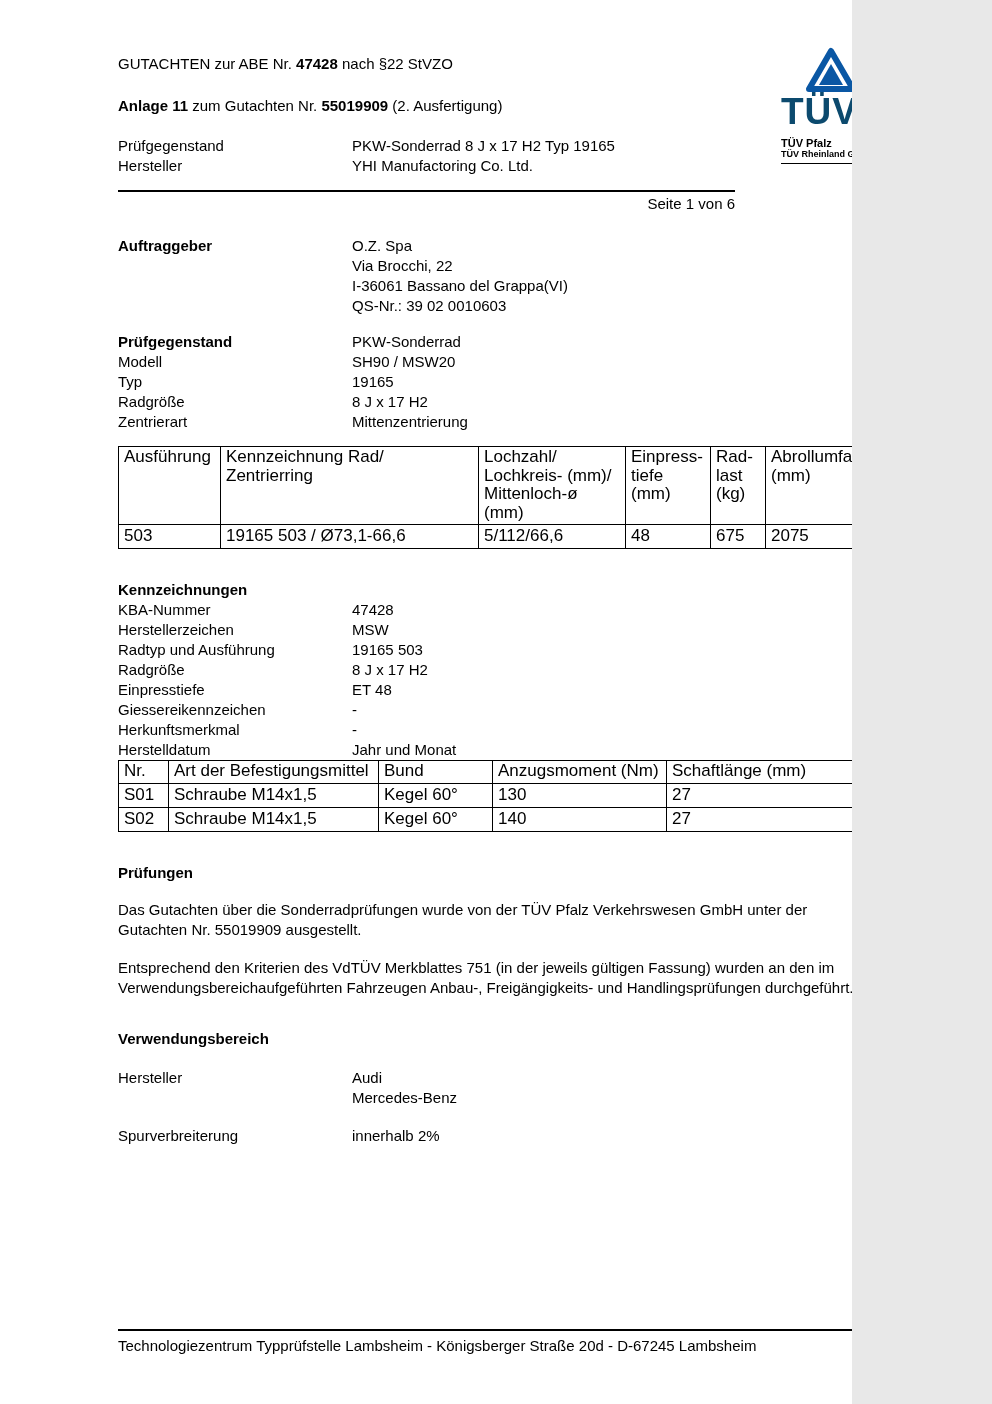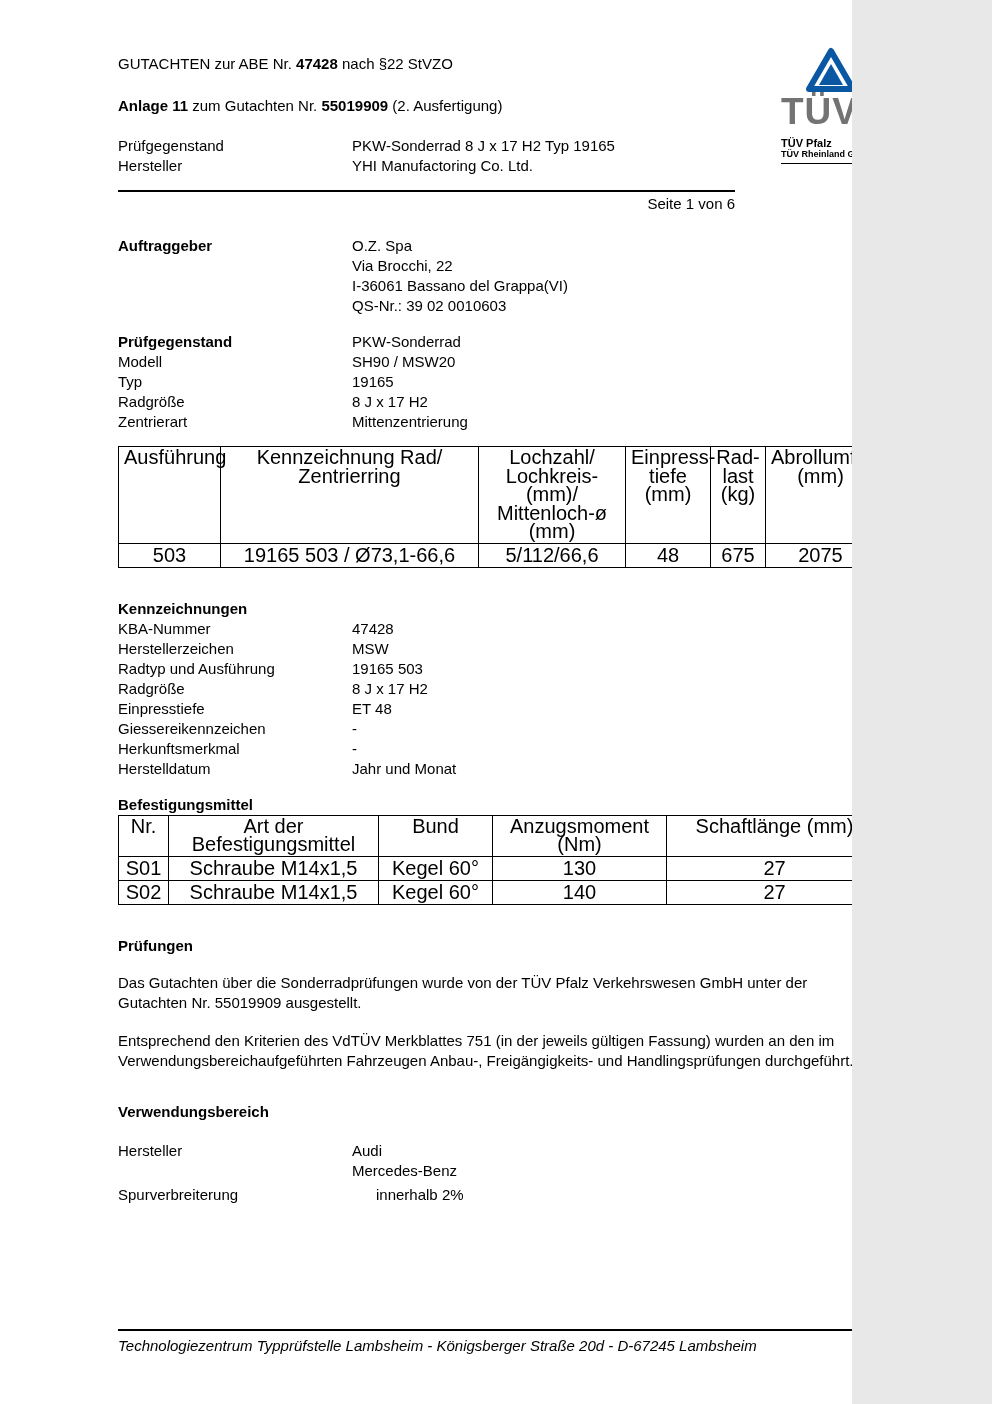--- a/index.html
+++ b/index.html
@@ -13,40 +13,40 @@
   .b { font-weight:bold; }
   .line1 { margin-bottom:22px; }
   .line2 { margin-bottom:20px; }
   .lv { display:grid; grid-template-columns:234px 1fr; }
   .lv > div { min-height:20px; }
   .toprule { border:none; border-top:2px solid #000; margin-top:14px; }
   .seite { text-align:right; margin-top:2px; }
   .auftraggeber { margin-top:22px; }
   .pruefblock { margin-top:16px; }
   table { border-collapse:collapse; table-layout:fixed; }
-  th, td { border:1.5px solid #000; padding:1px 5px 2px 5px; text-align:center;
-           font-weight:normal; vertical-align:top; font-size:20px; line-height:18.5px; }
+  th, td { border:1.5px solid #000; padding:1px 5px 2px 5px; text-align:left;
+           font-weight:normal; vertical-align:top; font-size:17px; line-height:18.5px; }
   td { line-height:20px; }
   .pre { white-space:pre-line; }
   .rad-table { width:757px; margin-top:14px; }
   .heading { font-weight:bold; margin-top:31px; }
   .kennz-rows { margin-top:0; }
   .heading-bef { font-weight:bold; margin-top:16px; }
   .bef-table { width:764px; margin-top:0; }
   .para { margin-top:17px; width:757px; }
   .para2 { margin-top:18px; }
   .verw-rows { margin-top:19px; }
-  .spur-row { margin-top:4px;gap:24px; }
+  .spur-row { margin-top:18px; }
   .footer { position:absolute; left:118px; width:757px; top:1329px;
-            border-top:2px solid #000; padding-top:5px;font-style:italic; }
+            border-top:2px solid #000; padding-top:5px; }
   
   .logo { position:absolute; top:46px; left:781px; width:100px; }
   .logo-tri { display:block; margin:0 auto 2px auto; }
   .logo-row { display:flex; align-items:flex-end; }
-  .logo-tuv { font-size:37px; line-height:36px; font-weight:bold; color:#737373; letter-spacing:1px; }
+  .logo-tuv { font-size:37px; line-height:36px; font-weight:bold; color:#0c4a6e; letter-spacing:1px; }
   .logo-line { flex:1; border-bottom:2px solid #0a57a4; margin-bottom:4px; margin-left:3px; }
   .logo-sub { margin-top:8px; border-bottom:1.5px solid #000; padding-bottom:3px; }
   .logo-sub1 { font-size:11px; line-height:11px; font-weight:bold; }
   .logo-sub2 { font-size:9px; line-height:11px; font-weight:bold; }
 </style>
 </head>
 <body>
 
 <div class="page">
 
@@ -155,21 +155,20 @@
     <div>Einpresstiefe</div>
     <div>ET 48</div>
     <div>Giessereikennzeichen</div>
     <div>-</div>
     <div>Herkunftsmerkmal</div>
     <div>-</div>
     <div>Herstelldatum</div>
     <div>Jahr und Monat</div>
   </div>
 
-  <div class="heading-bef">Befestigungsmittel</div>
   <table class="bef-table">
     <colgroup>
       <col style="width:50px">
         <col style="width:210px">
         <col style="width:114px">
       <col style="width:174px">
         <col style="width:216px">
     </colgroup>
     <thead>
       <tr>

